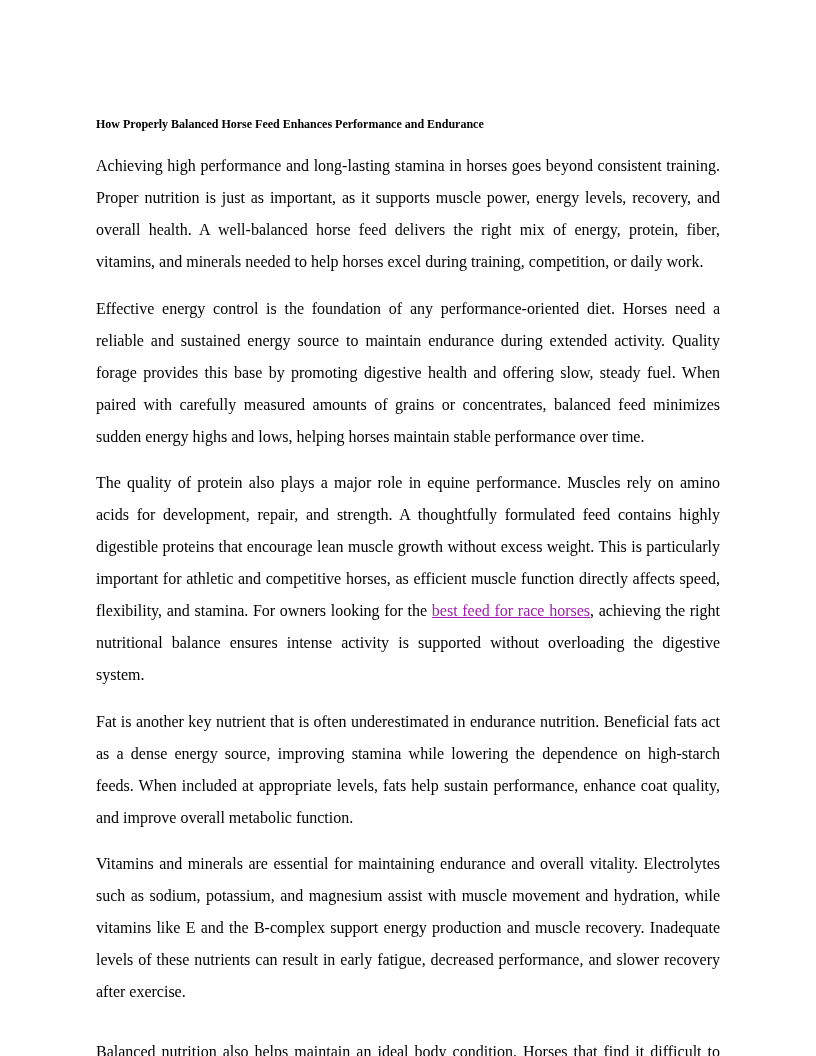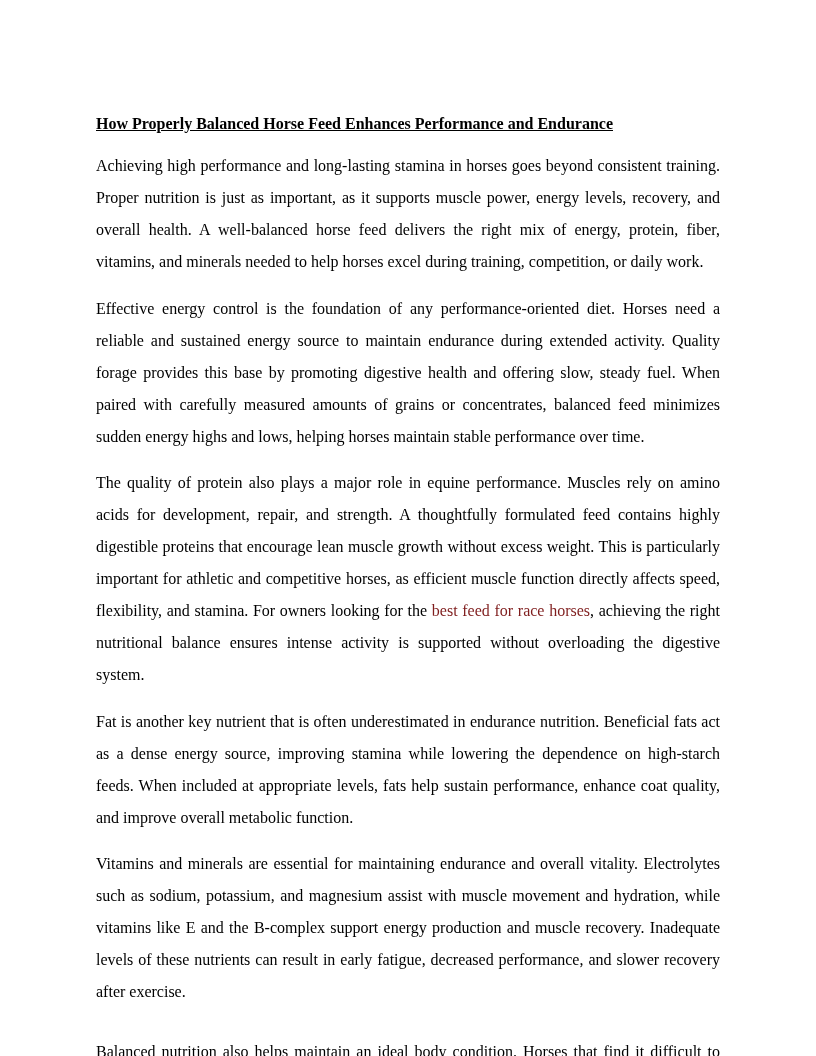--- a/index.html
+++ b/index.html
@@ -16,33 +16,33 @@
       color: #000000;
     }
     .page {
       position: absolute;
       left: 96px;
       top: 112px;
       width: 624px;
     }
     .title {
       font-weight: bold;
-      font-size: 16px;
+      font-size: 12px;
       line-height: 24px;
       margin: 0 0 14px 0;
-      text-decoration: underline;
     }
     .para {
       font-size: 16px;
       line-height: 32px;
       text-align: justify;
       margin: 0 0 14.5px 0;
     }
     .link {
-      color: #7f1d1d;
+      color: #a21caf;
+      text-decoration: underline;
     }
   </style>
 </head>
 <body>
 
 <div class="page">
   <h1 class="title">How Properly Balanced Horse Feed Enhances Performance and Endurance</h1>
 
   <p class="para">Achieving high performance and long-lasting stamina in horses goes beyond consistent training. Proper nutrition is just as important, as it supports muscle power, energy levels, recovery, and overall health. A well-balanced horse feed delivers the right mix of energy, protein, fiber, vitamins, and minerals needed to help horses excel during training, competition, or daily work.</p>
 

